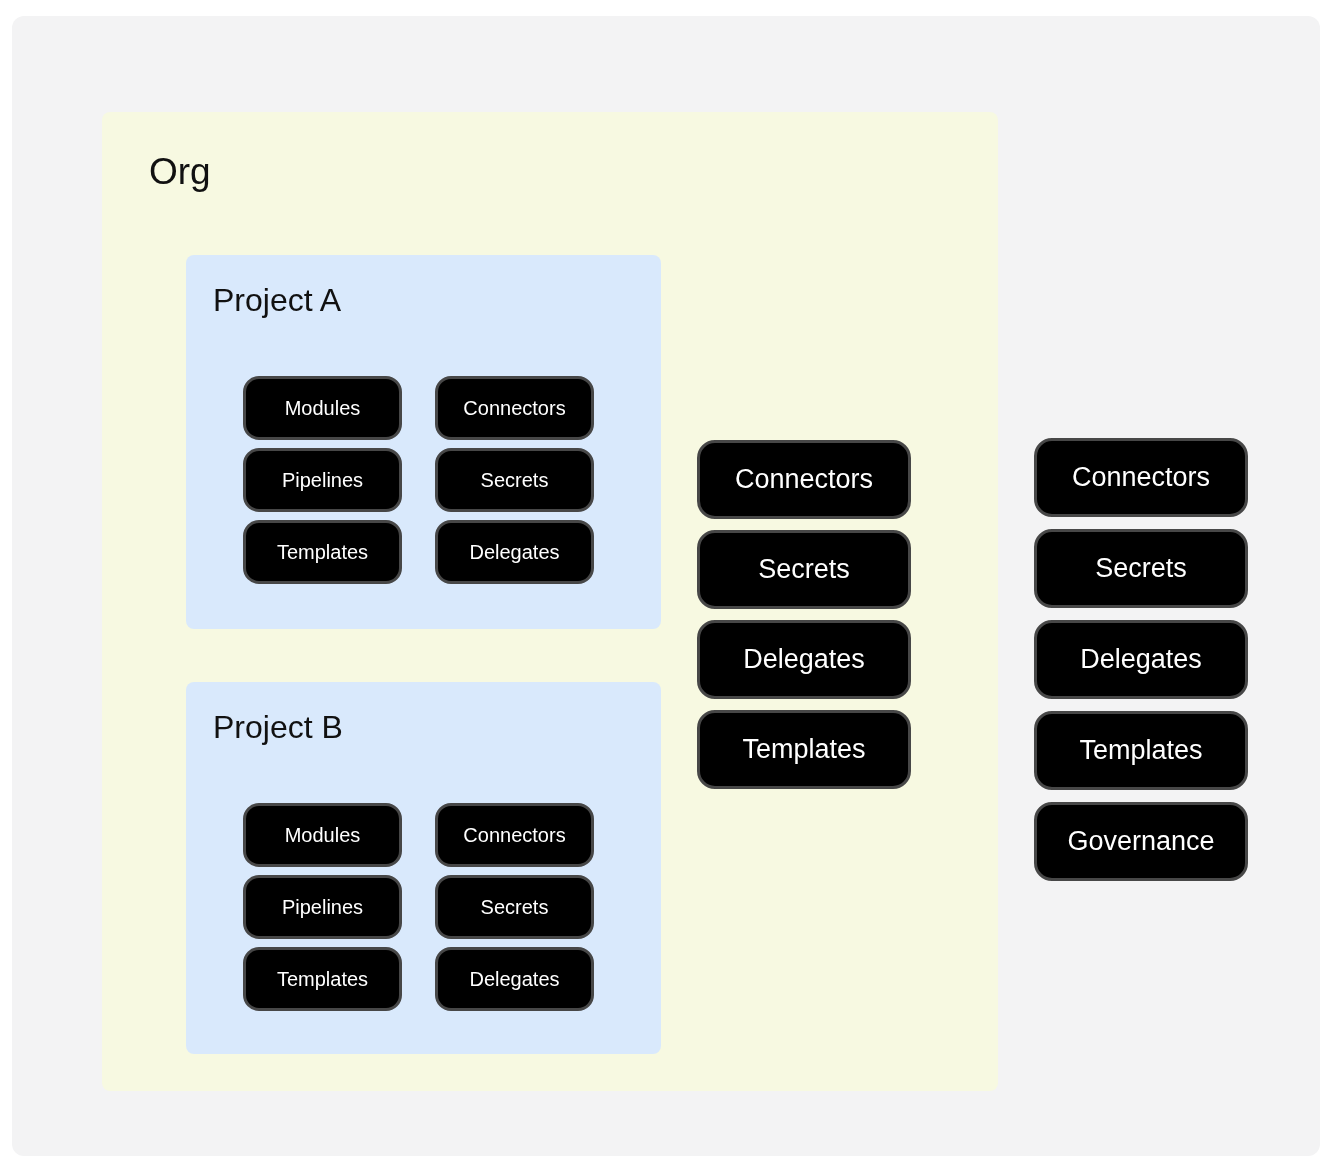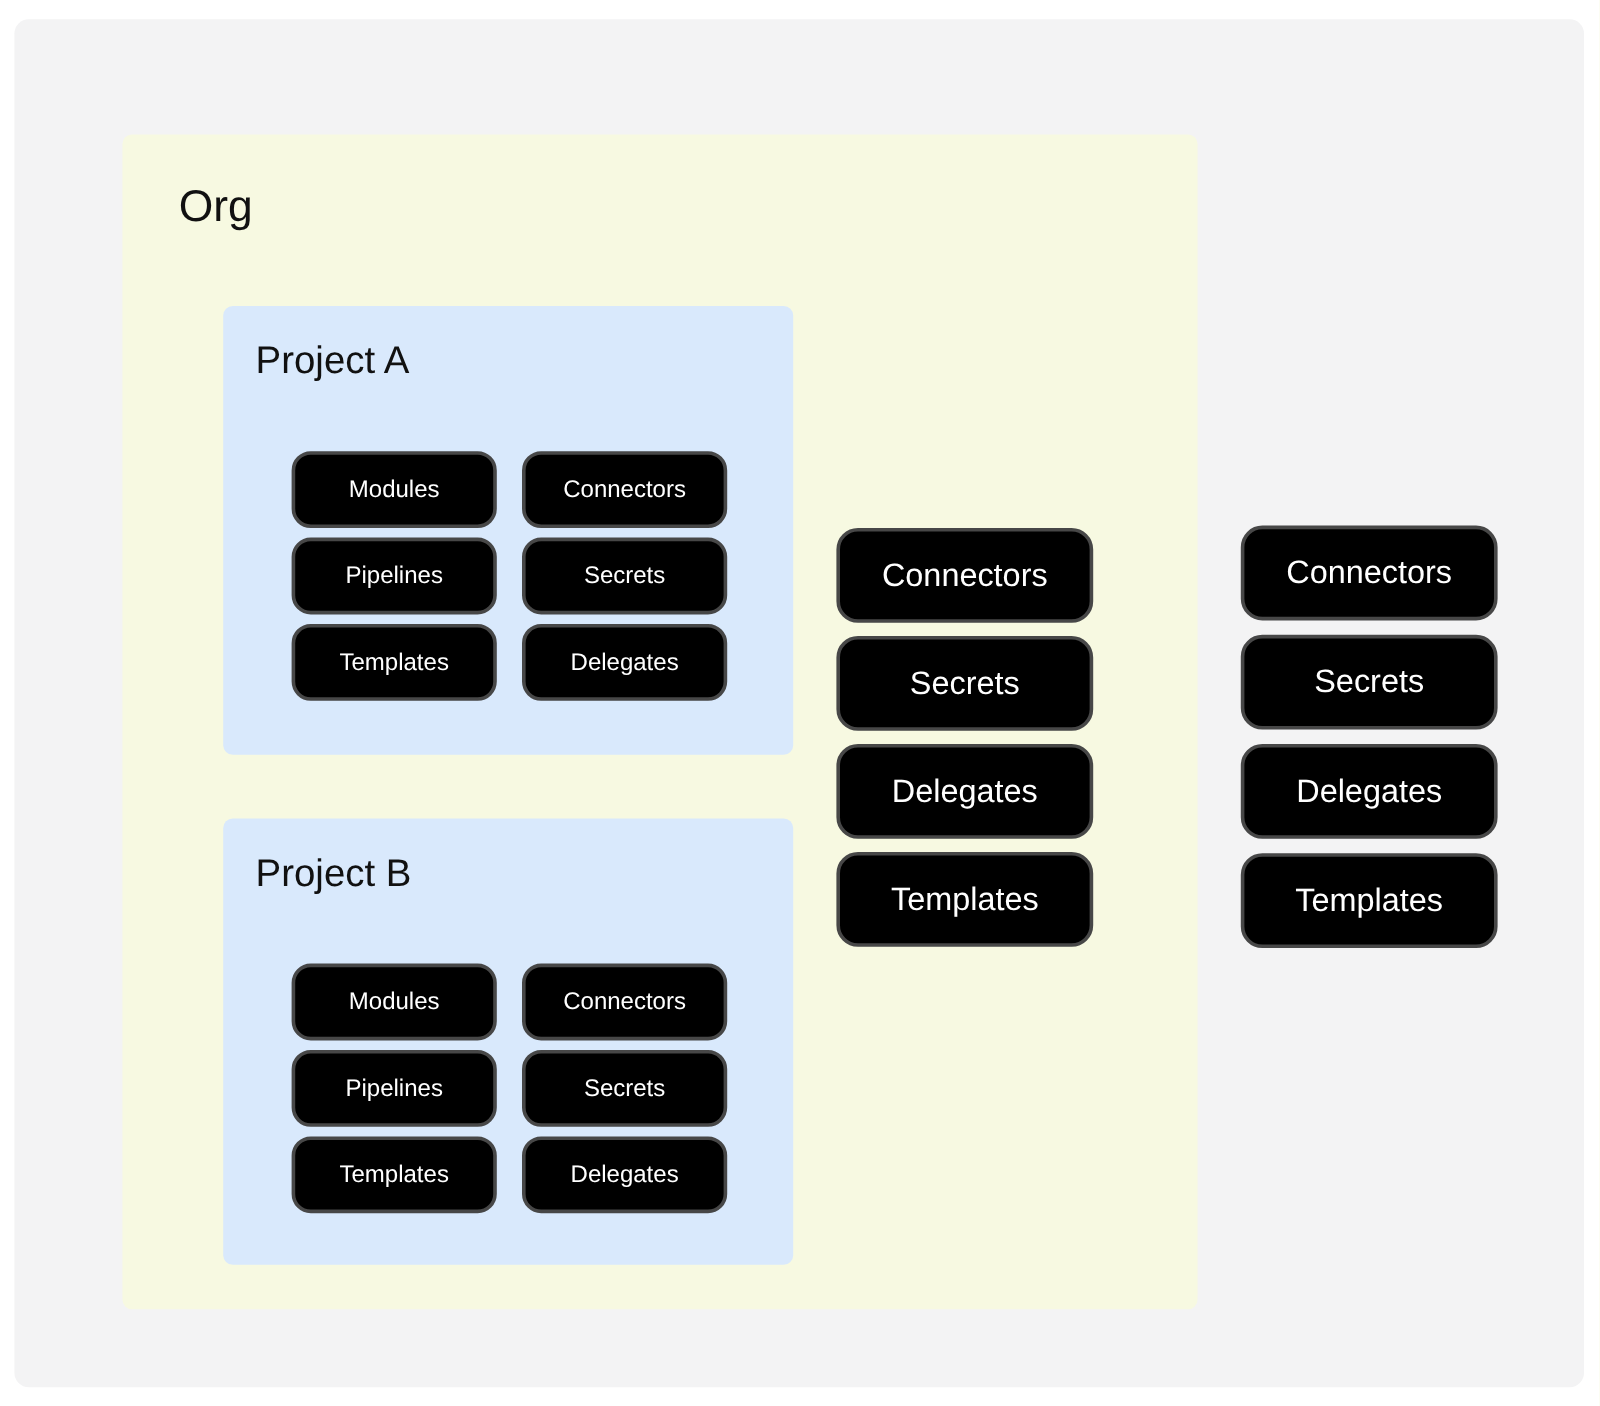--- a/index.html
+++ b/index.html
@@ -72,21 +72,21 @@
 
   .chip-grid {
     position: absolute;
     left: 57px; top: 121px;
     display: grid;
     grid-template-columns: 171px 171px;
     column-gap: 21px;
     row-gap: 8px;
   }
   .chip {
-    width: 171px; height: 64px;
+    width: 159px; height: 64px;
     background: var(--chip-bg);
     border: 3px solid var(--chip-border);
     border-radius: 16px;
     color: var(--chip-text);
     font-size: 20px;
     display: flex;
     align-items: center;
     justify-content: center;
   }
 
@@ -153,14 +153,15 @@
       <div class="pill">Delegates</div>
       <div class="pill">Templates</div>
     </div>
   </div>
 
   <div class="pill-column account-column">
     <div class="pill">Connectors</div>
     <div class="pill">Secrets</div>
     <div class="pill">Delegates</div>
     <div class="pill">Templates</div>
+    <div class="pill">Governance</div>
   </div>
 </div>
 
 </body></html>

